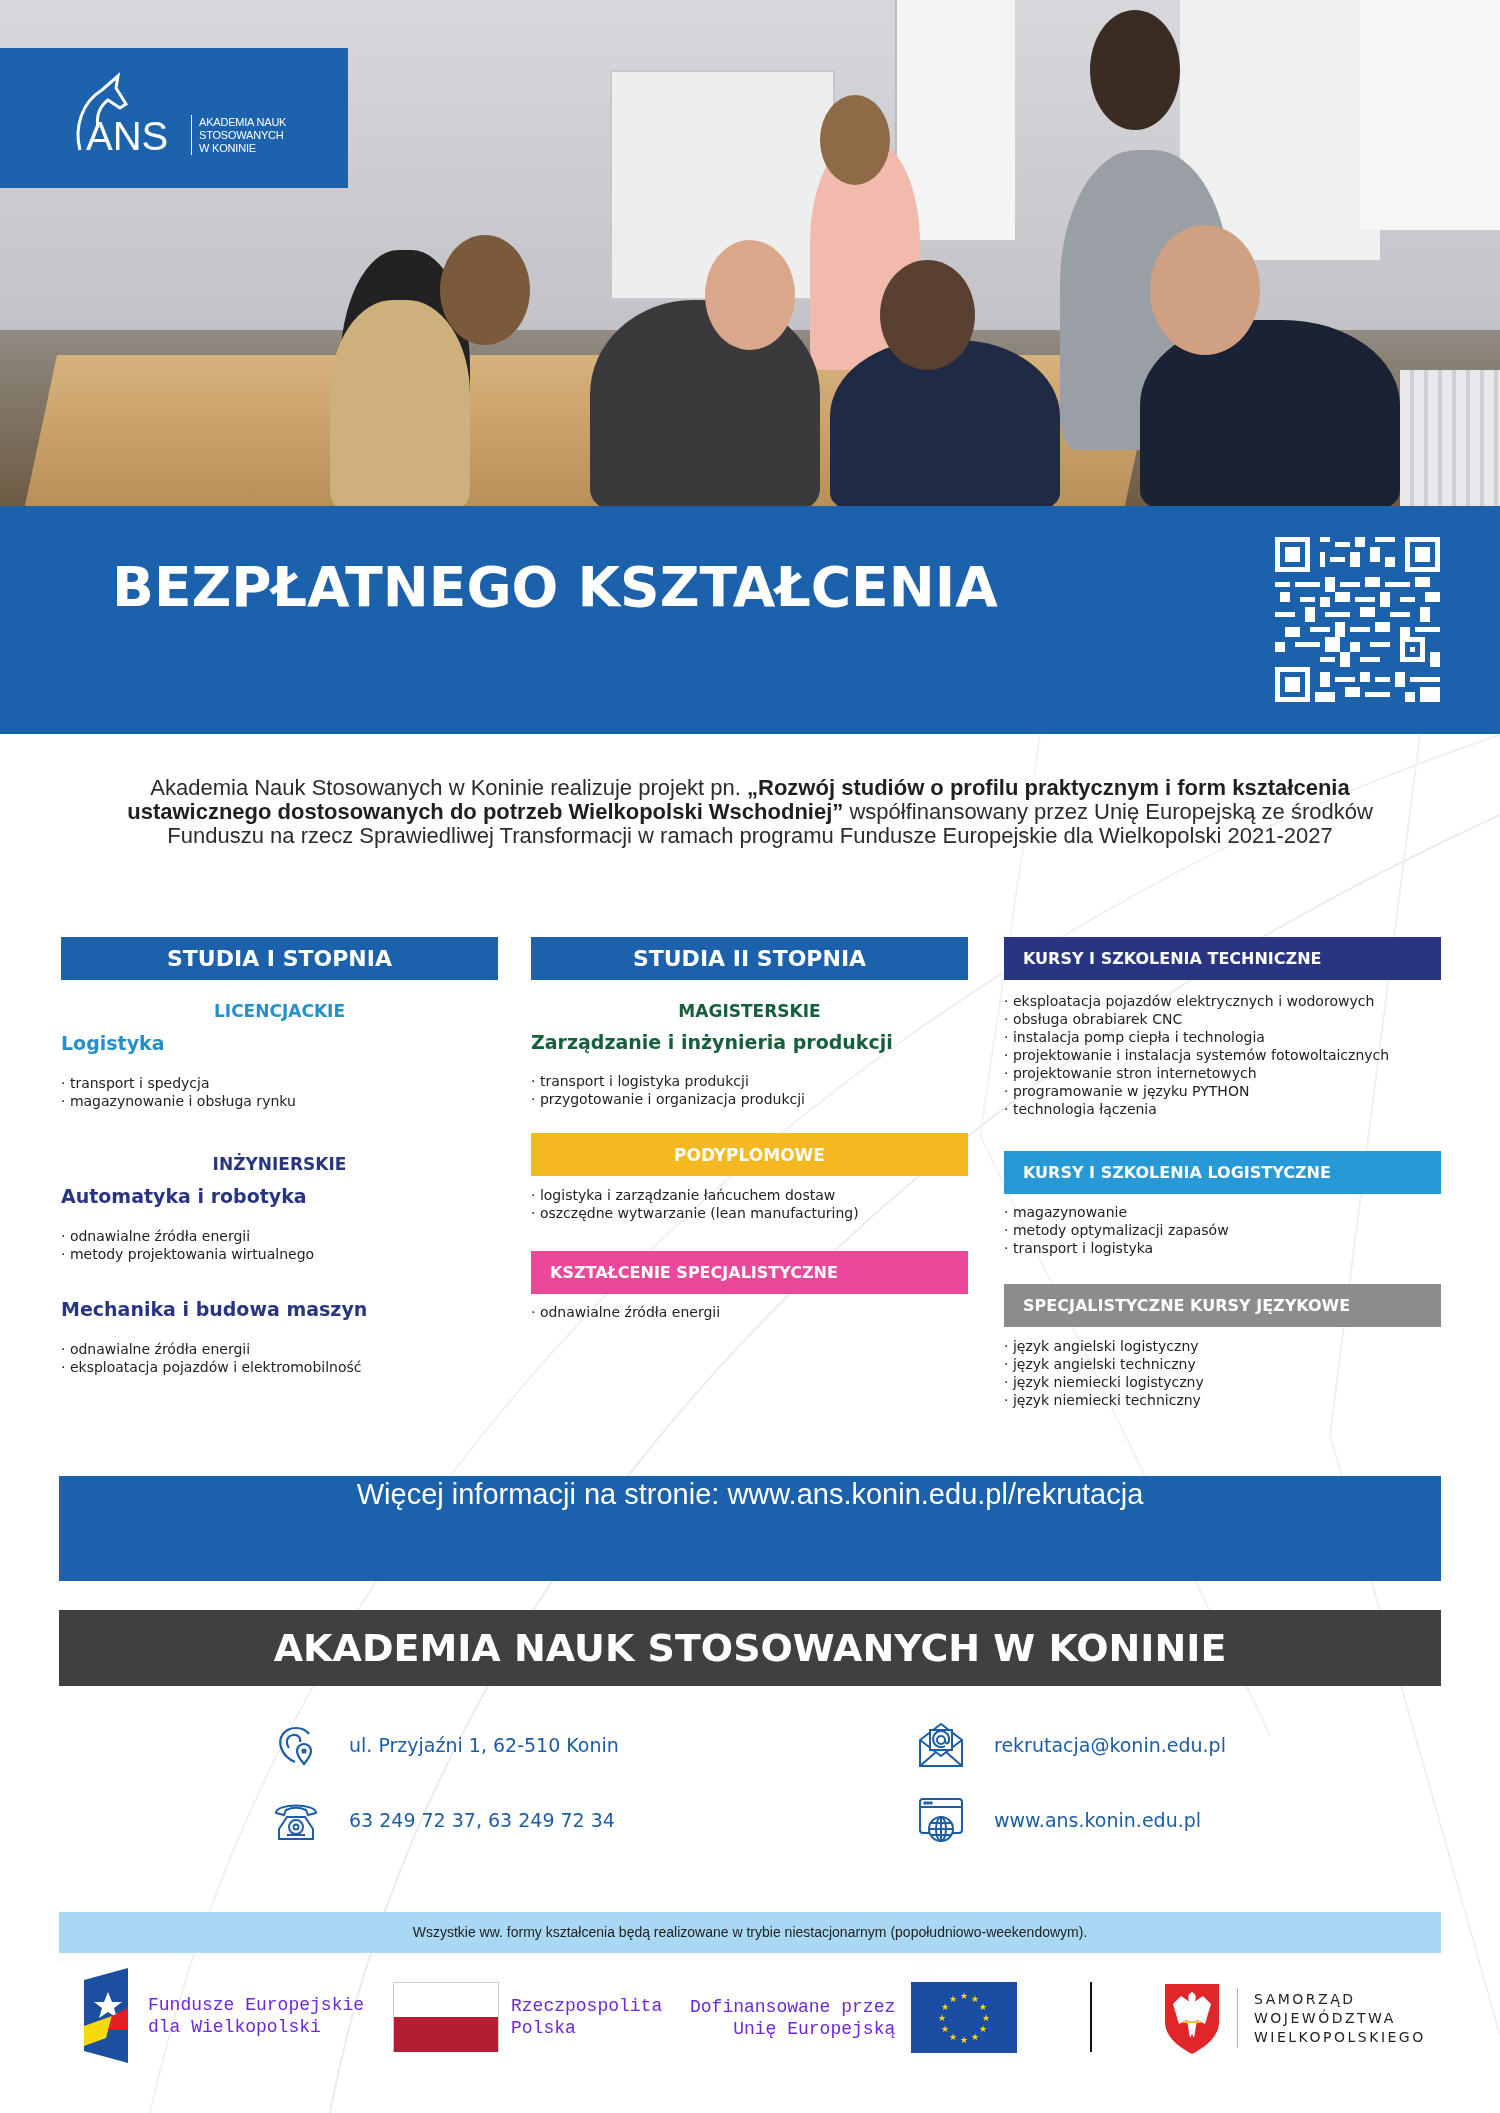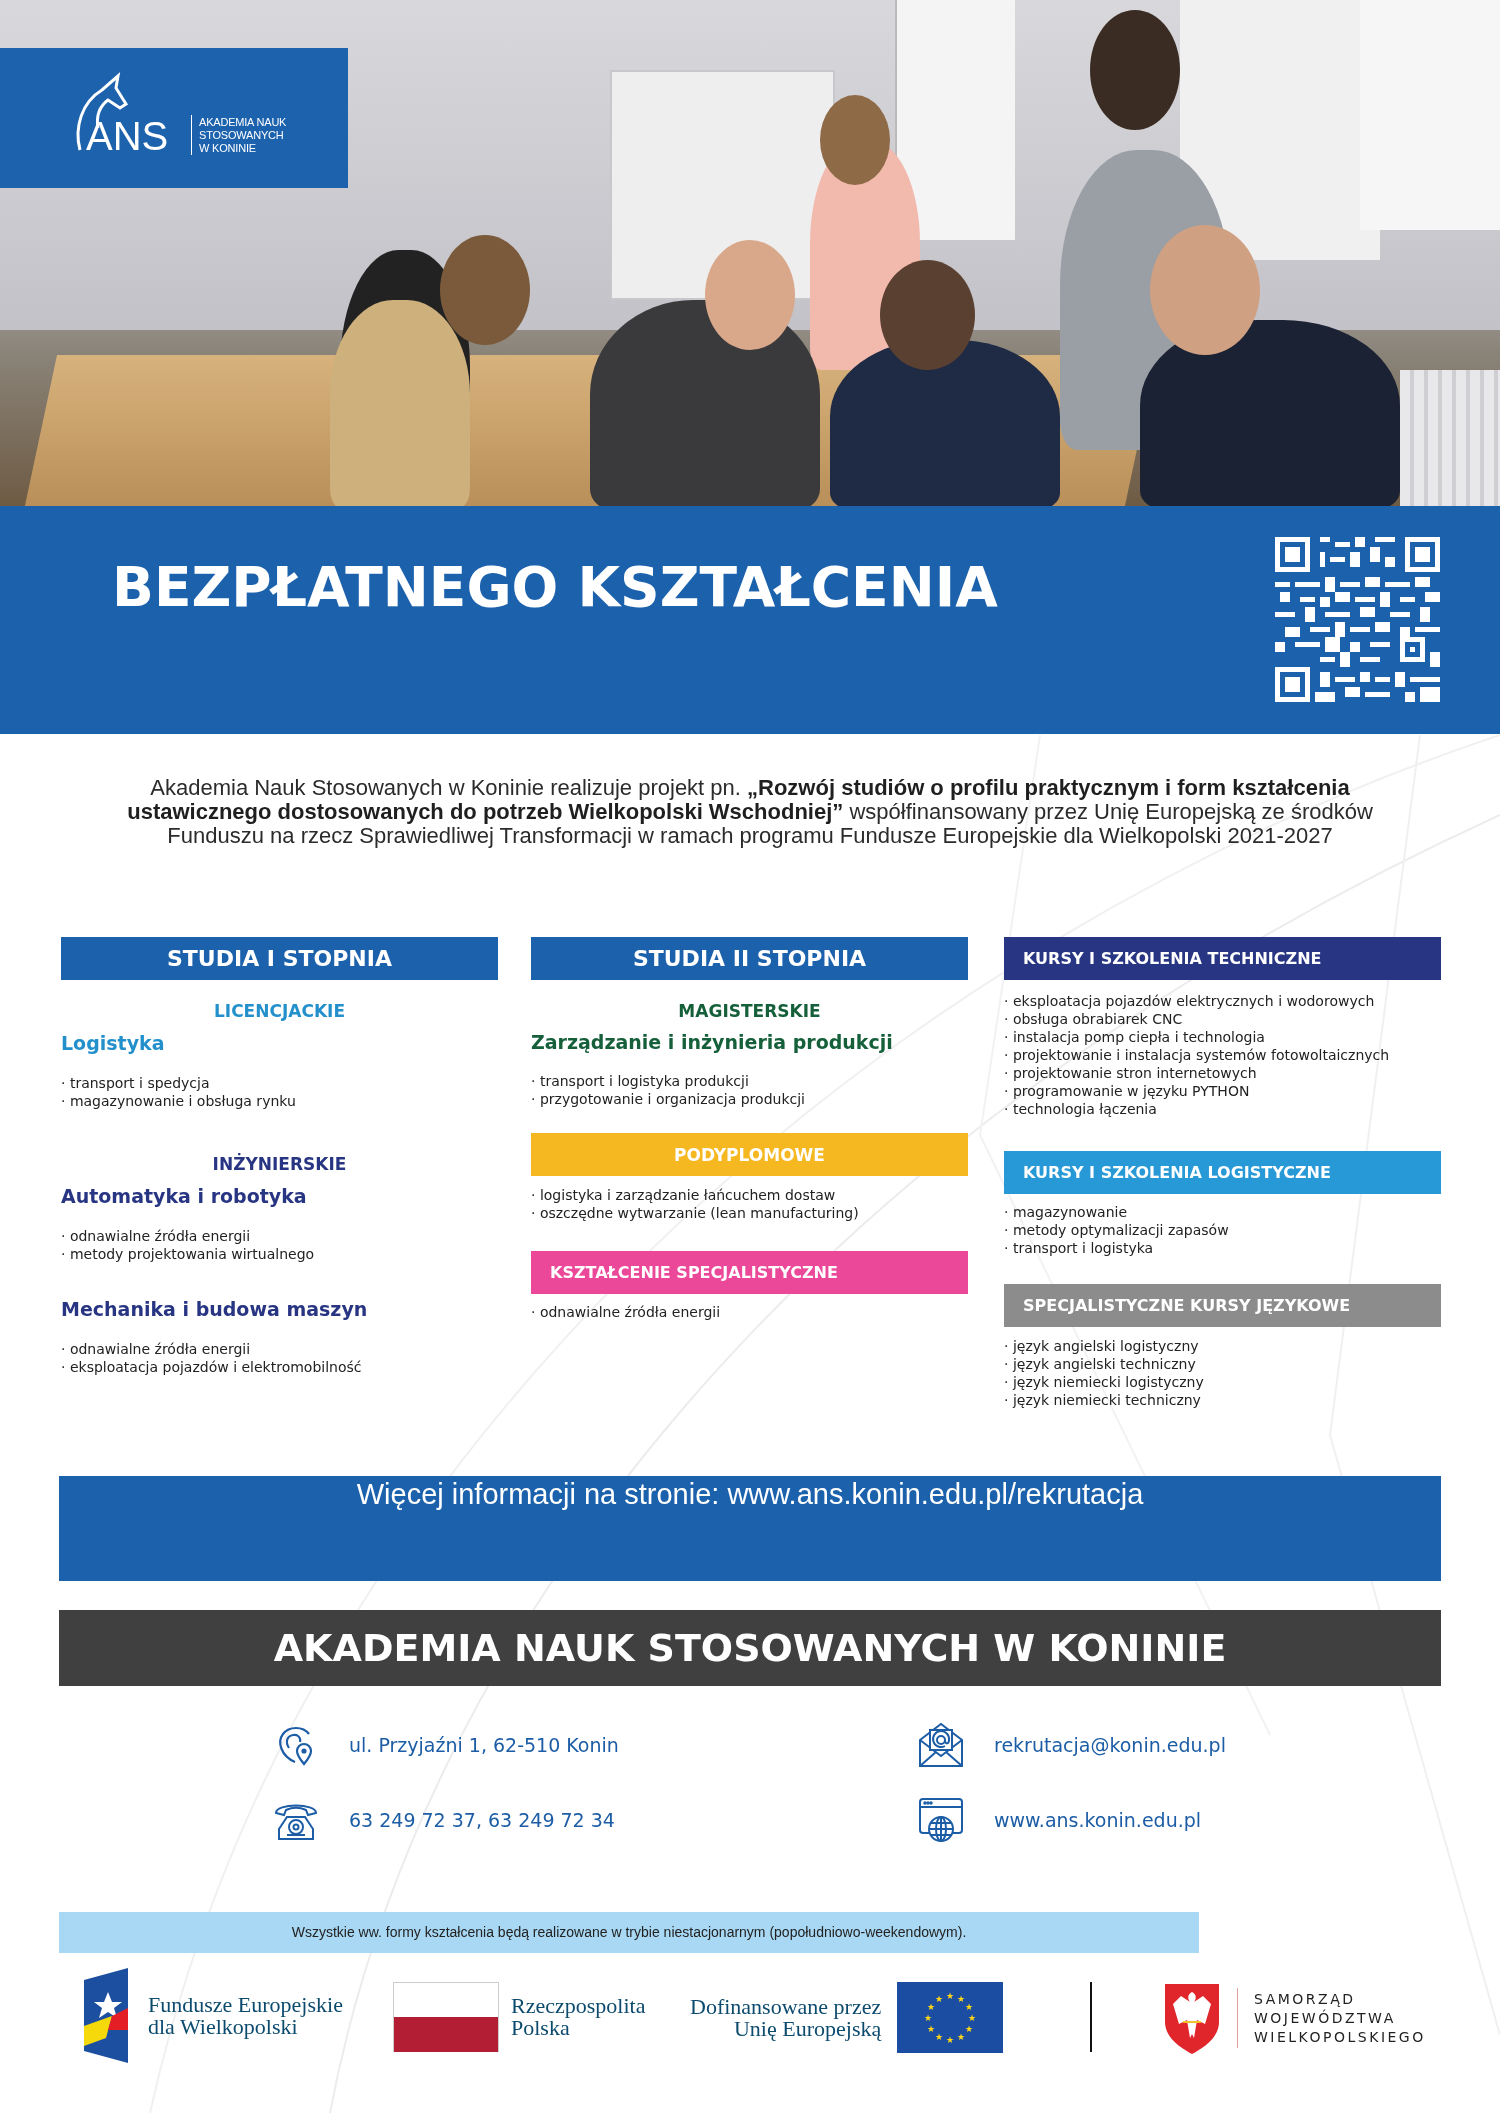--- a/index.html
+++ b/index.html
@@ -76,26 +76,26 @@
   .recruit .r1 { margin-top: 17px; font-family: "DejaVu Sans", sans-serif; font-weight: 900; font-size: 26px; line-height: 32px; }
   .recruit .r2 { font-family: "Liberation Sans", sans-serif; font-size: 29px; line-height: 36px; }
   .ans-band { position: absolute; left: 59px; top: 1610px; width: 1382px; height: 76px; background: #404040; color: #fff; text-align: center;
     font-family: "DejaVu Sans", sans-serif; font-weight: 900; font-size: 38px; line-height: 76px; }
 
   
   .contact { position: absolute; display: flex; align-items: center; color: #1c5da6; font-family: "DejaVu Sans", sans-serif; font-size: 19px; }
   .contact svg { width: 46px; height: 46px; margin-right: 30px; }
 
   
-  .notice { position: absolute; left: 59px; top: 1912px; width: 1140px; height: 41px; background: #a8d8f3; text-align: center;
+  .notice { position: absolute; left: 59px; top: 1912px; width: 1382px; height: 41px; background: #a8d8f3; text-align: center;
     font-family: "Liberation Sans", sans-serif; font-size: 14px; line-height: 41px; color: #222; }
 
   
   .flogo { position: absolute; }
-  .flogo-text { font-family: Liberation Serif, serif; font-size: 22px; line-height: 22px; color: #0c4a6e; }
+  .flogo-text { font-family: Liberation Mono, monospace; font-size: 18px; line-height: 22px; color: #6d28d9; }
   .sam-text { font-family: "DejaVu Sans", sans-serif; font-size: 14px; line-height: 19px; letter-spacing: 2.5px; color: #222; }
 </style>
 </head>
 <body>
 
 <svg class="bg-curves" viewBox="0 0 1500 1378">
   <path d="M330 1378 C 420 900, 800 400, 1500 80" stroke="#ececef" stroke-width="2" fill="none"></path>
   <path d="M150 1378 C 300 700, 900 200, 1500 0" stroke="#f0f0f2" stroke-width="2" fill="none"></path>
   <path d="M1420 0 L 1330 700 L 1500 1300" stroke="#f0f0f2" stroke-width="2" fill="none"></path>
   <path d="M1040 0 L 980 400 L 1270 1000" stroke="#f2f2f4" stroke-width="2" fill="none"></path>

